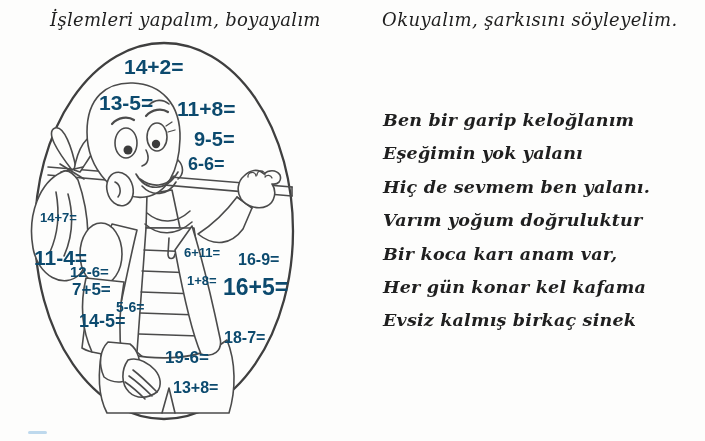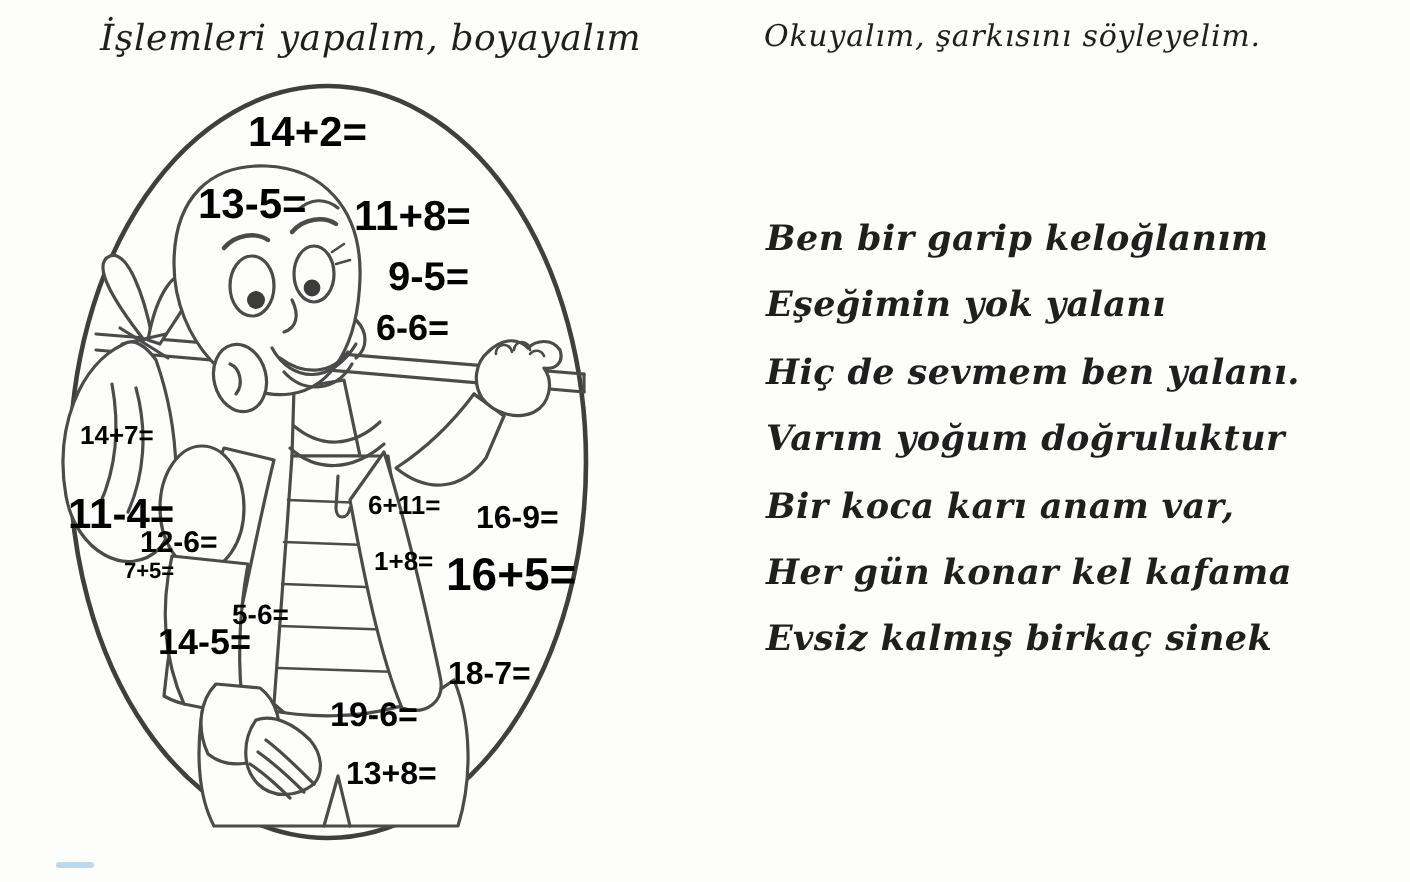--- a/index.html
+++ b/index.html
@@ -14,27 +14,27 @@
     font-family:"DejaVu Serif",serif;
     font-style:italic;
     color:#1f1f1f;
   }
   .left-title{
     position:absolute;left:50px;top:9px;width:260px;
     font-size:18px;text-align:center;letter-spacing:.3px;white-space:nowrap;
   }
   .right-title{
     position:absolute;left:382px;top:9px;width:315px;
-    font-size:15px;letter-spacing:.4px;white-space:nowrap;
+    font-size:18px;letter-spacing:.4px;white-space:nowrap;
   }
   .drawing-svg{position:absolute;left:0;top:0;}
   .problem{
     position:absolute;
     font-family:"Liberation Sans",sans-serif;
-    font-weight:600;color:#000000;line-height:1;white-space:nowrap;
+    font-weight:600;color:#0c4a6e;line-height:1;white-space:nowrap;
   }
   .poem{
     position:absolute;left:383px;top:104px;width:300px;
     font-size:17.5px;line-height:33.4px;letter-spacing:.2px;font-weight:bold;
   }
   .poem-line{white-space:nowrap;}
   .scan-mark{
     position:absolute;left:28px;top:431px;width:19px;height:3px;
     border-radius:2px;opacity:.85;
   }
@@ -136,21 +136,21 @@
   </svg>
 
   <div class="problem" style="left:124px;top:56px;font-size:21px">14+2=</div>
   <div class="problem" style="left:99px;top:92px;font-size:21px">13-5=</div>
   <div class="problem" style="left:177px;top:98px;font-size:21px">11+8=</div>
   <div class="problem" style="left:194px;top:129px;font-size:20px">9-5=</div>
   <div class="problem" style="left:188px;top:155px;font-size:18px">6-6=</div>
   <div class="problem" style="left:40px;top:211px;font-size:13px">14+7=</div>
   <div class="problem" style="left:34px;top:247px;font-size:21px">11-4=</div>
   <div class="problem" style="left:70px;top:264px;font-size:15px">12-6=</div>
-  <div class="problem" style="left:62px;top:281px;font-size:11px">7+5=</div>
+  <div class="problem" style="left:72px;top:281px;font-size:17px">7+5=</div>
   <div class="problem" style="left:116px;top:300px;font-size:14px">5-6=</div>
   <div class="problem" style="left:79px;top:312px;font-size:18px">14-5=</div>
   <div class="problem" style="left:184px;top:246px;font-size:13px">6+11=</div>
   <div class="problem" style="left:187px;top:274px;font-size:13px">1+8=</div>
   <div class="problem" style="left:238px;top:252px;font-size:16px">16-9=</div>
   <div class="problem" style="left:223px;top:276px;font-size:23px">16+5=</div>
   <div class="problem" style="left:224px;top:330px;font-size:16px">18-7=</div>
   <div class="problem" style="left:165px;top:349px;font-size:17px">19-6=</div>
   <div class="problem" style="left:173px;top:380px;font-size:16px">13+8=</div>
 

